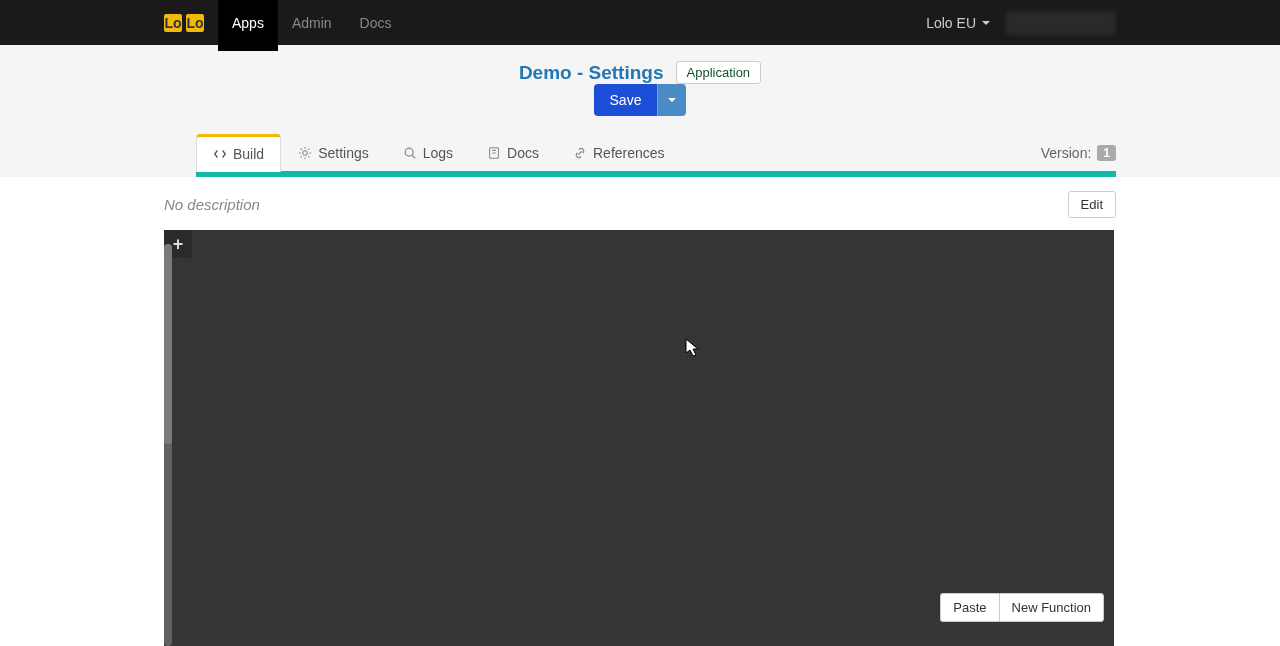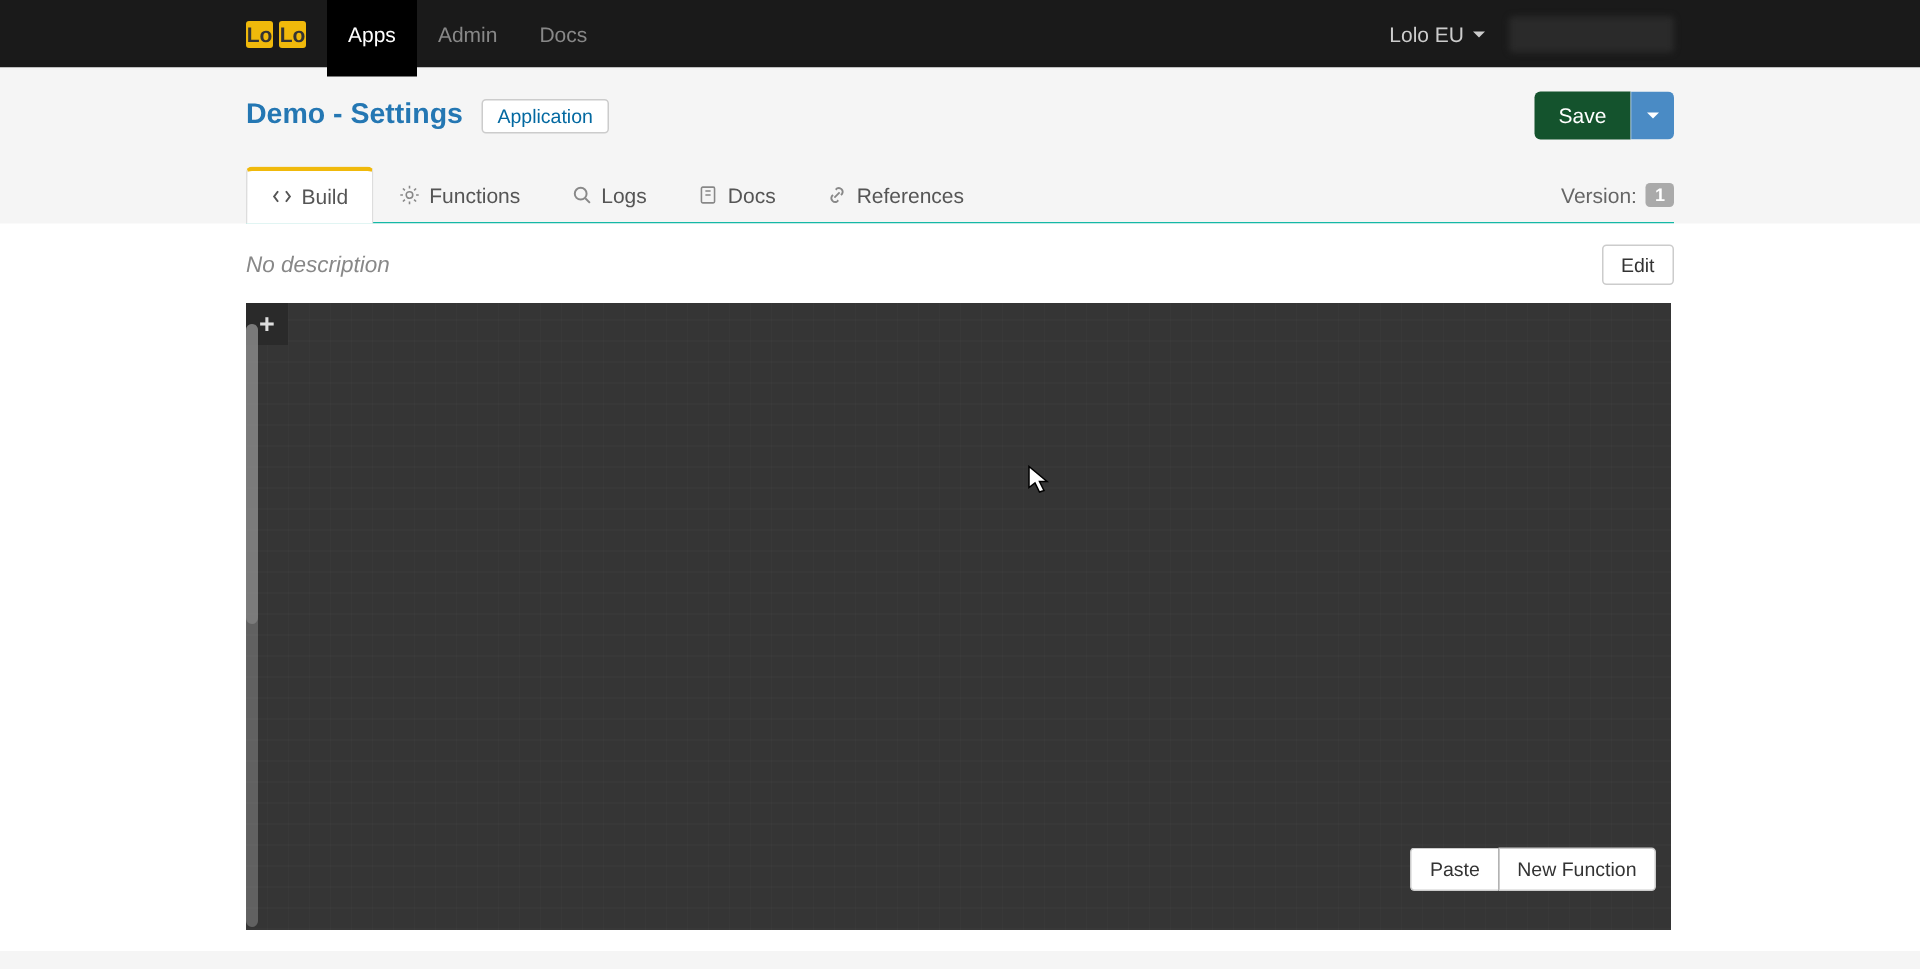--- a/index.html
+++ b/index.html
@@ -86,44 +86,45 @@
     }
     .header-section {
       background: #f5f5f5;
       padding: 16px 164px 0 164px;
     }
     .header-row {
       display: flex;
       justify-content: space-between;
       align-items: center;
       margin-bottom: 18px;
+      flex-direction: column;
     }
     .header-left {
       display: flex;
       align-items: center;
       gap: 12px;
     }
     .page-title {
       color: #2477b3;
       font-size: 19px;
       font-weight: 600;
     }
     .app-badge {
       border: 1px solid #ccc;
       border-radius: 3px;
       padding: 3px 10px;
       font-size: 13px;
-      color: #0369a1;
+      color: #14532d;
       background: #fff;
     }
     .save-group {
       display: flex;
     }
     .save-button {
-      background: #14532d;
+      background: #1d4ed8;
       color: #fff;
       border: none;
       padding: 8px 16px;
       border-radius: 4px 0 0 4px;
       font-size: 14px;
       cursor: pointer;
     }
     .save-dropdown {
       background: #4a8bc5;
       color: #fff;
@@ -139,21 +140,22 @@
       width: 0;
       height: 0;
       border-left: 4px solid transparent;
       border-right: 4px solid transparent;
       border-top: 4px solid #fff;
     }
     .tabs-row {
       display: flex;
       justify-content: space-between;
       align-items: flex-end;
-      border-bottom: 1px solid #14b8a6;
+      border-bottom: 6px solid #14b8a6;
+      margin-left: 32px;
     }
     .tabs {
       display: flex;
     }
     .tab {
       padding: 10px 16px;
       cursor: pointer;
       color: #555;
       display: flex;
       align-items: center;
@@ -337,21 +339,21 @@
         </span>
         <span>Build</span>
       </div>
       <div class="tab">
         <span class="tab-icon">
           <svg viewBox="0 0 16 16" width="14" height="14" fill="none" stroke="#888" stroke-width="1.2">
               <circle cx="8" cy="8" r="2.5"></circle>
               <path d="M8 1v2M8 13v2M1 8h2M13 8h2M3 3l1.5 1.5M11.5 11.5L13 13M13 3l-1.5 1.5M4.5 11.5L3 13"></path>
             </svg>
         </span>
-        <span>Functions</span>
+        <span>Settings</span>
       </div>
       <div class="tab">
         <span class="tab-icon">
           <svg viewBox="0 0 16 16" width="14" height="14" fill="none" stroke="#888" stroke-width="1.5">
               <circle cx="7" cy="7" r="4.5"></circle>
               <path d="M10.5 10.5L14 14"></path>
             </svg>
         </span>
         <span>Logs</span>
       </div>

